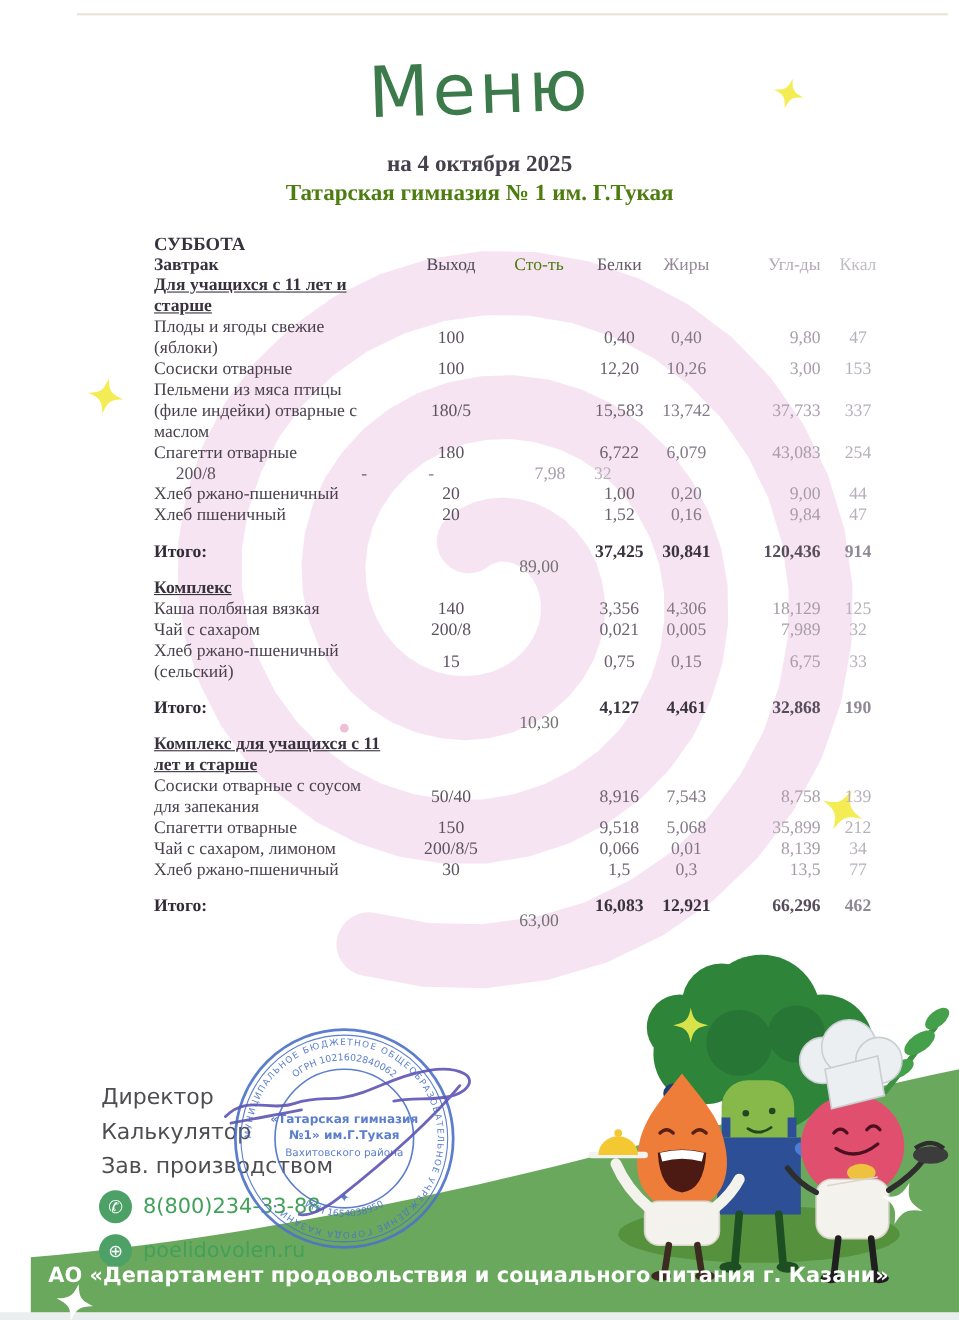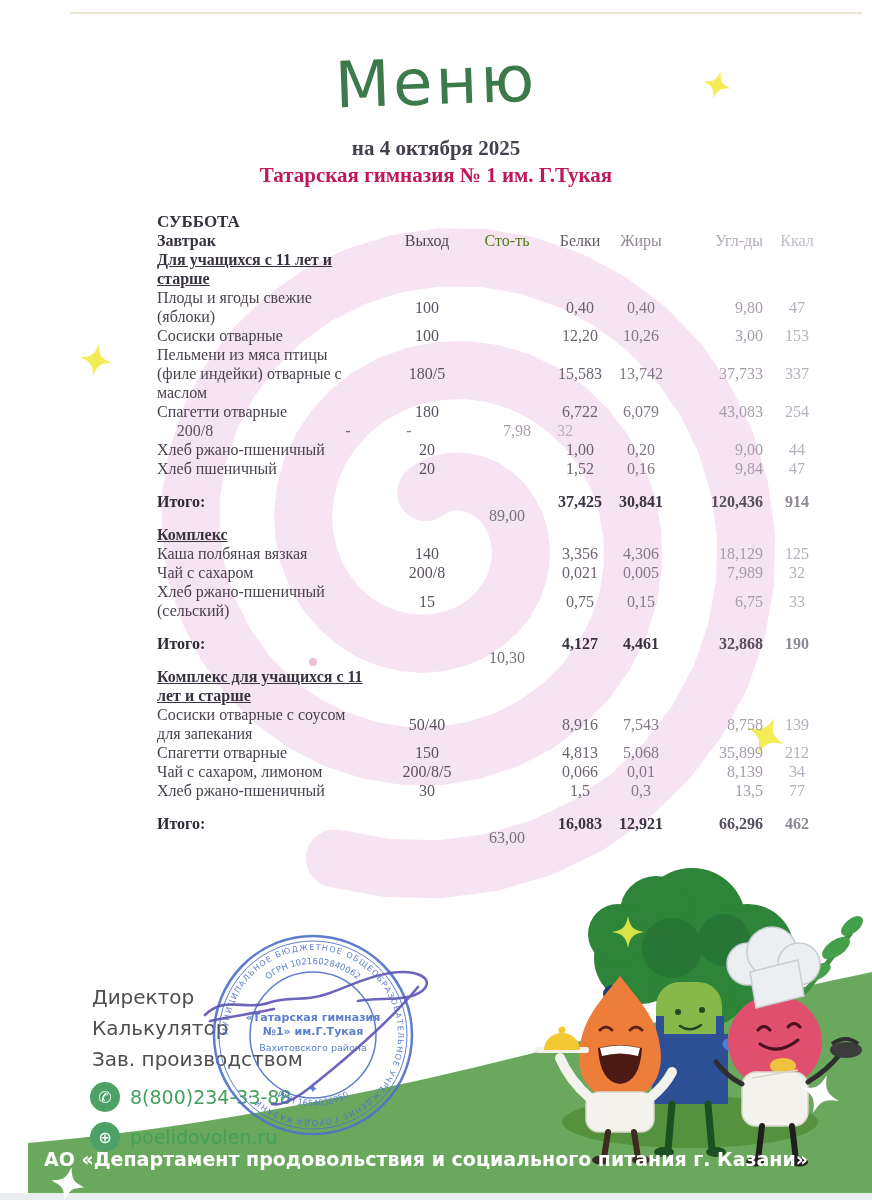--- a/index.html
+++ b/index.html
@@ -12,24 +12,24 @@
   .spiral-svg{position:absolute;left:0;top:0;width:872px;height:1200px;z-index:0;pointer-events:none;}
 
   
   .sparkle{position:absolute;z-index:2;pointer-events:none;}
 
   
   .doc-header{position:absolute;left:0;top:50px;width:872px;text-align:center;z-index:3;}
   .menu-title{font-family:"DejaVu Sans", sans-serif;font-size:64px;line-height:1;color:#3c7a4b;
               transform:rotate(-2deg);letter-spacing:3px;font-weight:400;}
   .date-line{margin-top:22px;font-weight:bold;font-size:21px;color:#45404b;}
-  .school-line{margin-top:2px;font-weight:bold;font-size:21px;color:#be185d;}
-
-  
-  .menu-table{position:absolute;left:157px;top:212px;width:700px;z-index:3;font-size:16px;line-height:19px;}
+  .school-line{margin-top:2px;font-weight:bold;font-size:21px;color:#4d7c0f;}
+
+  
+  .menu-table{position:absolute;left:140px;top:212px;width:700px;z-index:3;font-size:16px;line-height:19px;}
   .day-label{font-weight:bold;font-size:17px;color:#38323e;}
   .hdr-row,.m-row{display:flex;align-items:center;}
   .col-n{width:232px;flex:none;}
   .col-n .inner{max-width:200px;}
   .col-v{width:76px;flex:none;text-align:center;}
   .col-s{width:84px;flex:none;text-align:center;}
   .col-b{width:62px;flex:none;text-align:center;}
   .col-z{width:60px;flex:none;text-align:center;}
   .col-u{width:92px;flex:none;text-align:right;}
   .col-k{width:68px;flex:none;text-align:center;}
@@ -250,21 +250,21 @@
           <div class="col-z v-z">7,543</div>
           <div class="col-u v-u">8,758</div>
           <div class="col-k v-k">139</div>
         </div>
         <div class="m-row">
           <div class="col-n">
             <div class="inner">Спагетти отварные</div>
           </div>
           <div class="col-v">150</div>
           <div class="col-s"></div>
-          <div class="col-b v-b">4,813</div>
+          <div class="col-b v-b">9,518</div>
           <div class="col-z v-z">5,068</div>
           <div class="col-u v-u">35,899</div>
           <div class="col-k v-k">212</div>
         </div>
         <div class="m-row">
           <div class="col-n">
             <div class="inner">Чай с сахаром, лимоном</div>
           </div>
           <div class="col-v">200/8/5</div>
           <div class="col-s"></div>

